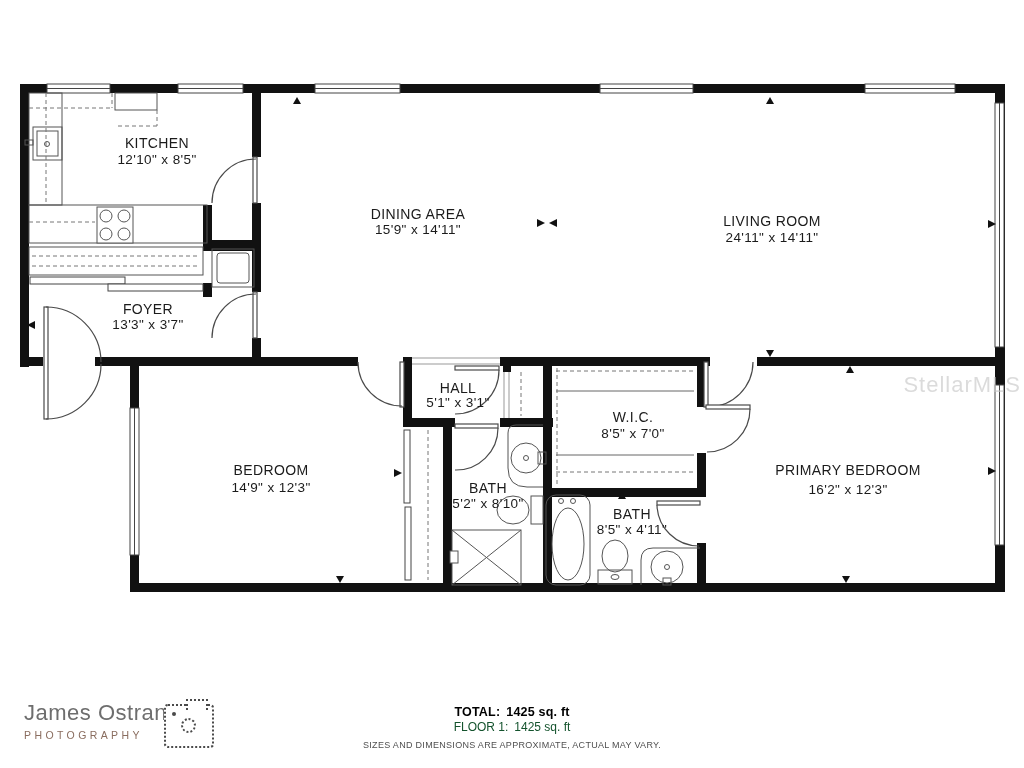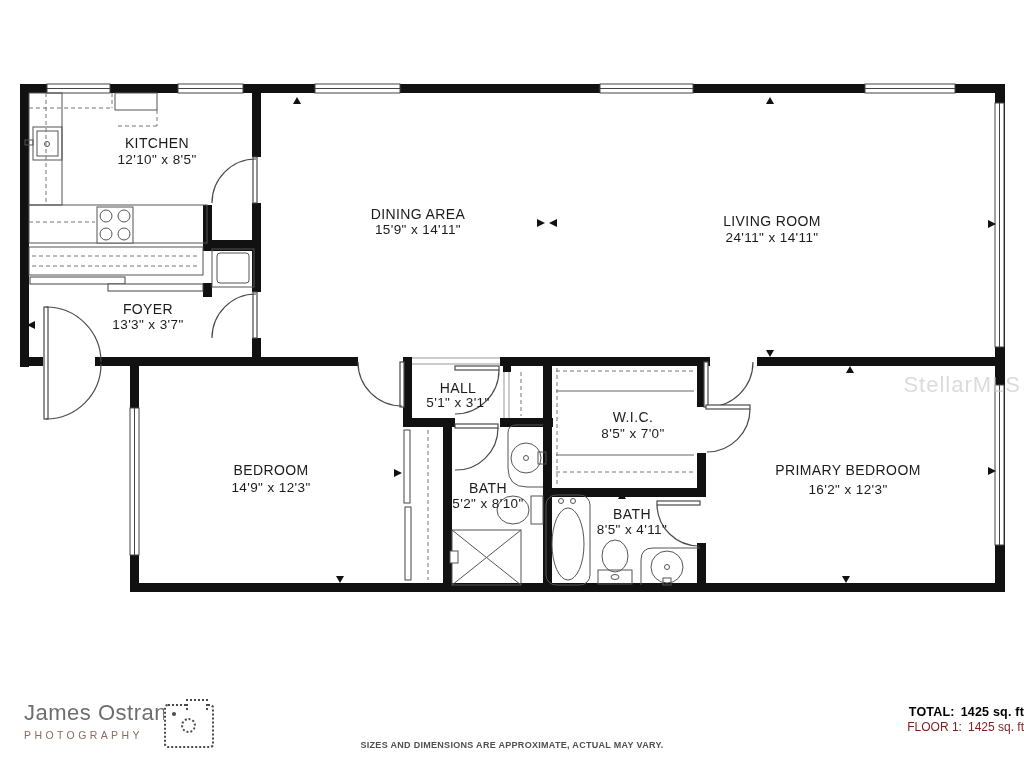--- a/index.html
+++ b/index.html
@@ -23,26 +23,26 @@
   .brand-name{font-size:22px;color:#6e6e6e;letter-spacing:.5px;line-height:1;}
   .brand-sub{font-size:10.5px;color:#8a6d5f;letter-spacing:3.4px;margin-top:5px;font-weight:normal;}
   .camera-icon{position:absolute;left:164px;top:704px;width:46px;height:40px;
     border:2px dotted #4a4a4a;border-radius:4px;background:#fff;}
   .camera-bump{position:absolute;right:4px;top:-7px;width:18px;height:9px;
     border:2px dotted #4a4a4a;border-bottom:none;background:#fff;}
   .camera-lens{position:absolute;left:15px;top:12px;width:11px;height:11px;
     border:2px dotted #4a4a4a;border-radius:50%;}
   .camera-dot{position:absolute;left:6px;top:6px;width:4px;height:4px;background:#4a4a4a;border-radius:50%;}
 
-  .footer-totals{position:absolute;left:0;right:0;top:705px;text-align:right;color:#000;}
+  .footer-totals{position:absolute;left:0;right:0;top:705px;text-align:center;color:#000;}
   .total-line{font-size:12.5px;font-weight:bold;letter-spacing:.2px;}
-  .floor-line{font-size:12px;color:#7f1d1d;margin-top:1px;}
+  .floor-line{font-size:12px;color:#14532d;margin-top:1px;}
   .total-line .val,.floor-line .val{margin-left:6px;}
   .footer-disclaimer{position:absolute;left:0;right:0;top:740px;text-align:center;
-    font-size:9px;font-weight:bold;color:#4f4f4f;letter-spacing:.3px;}
+    font-size:9px;font-weight:normal;color:#4f4f4f;letter-spacing:.3px;}
 </style>
 </head>
 <body>
 
 <div class="stage">
 <svg width="1024" height="768" viewBox="0 0 1024 768">
 
   <g fill="#111">
     <rect x="20" y="84" width="985" height="9"></rect>
     <rect x="20" y="84" width="9" height="283"></rect>

